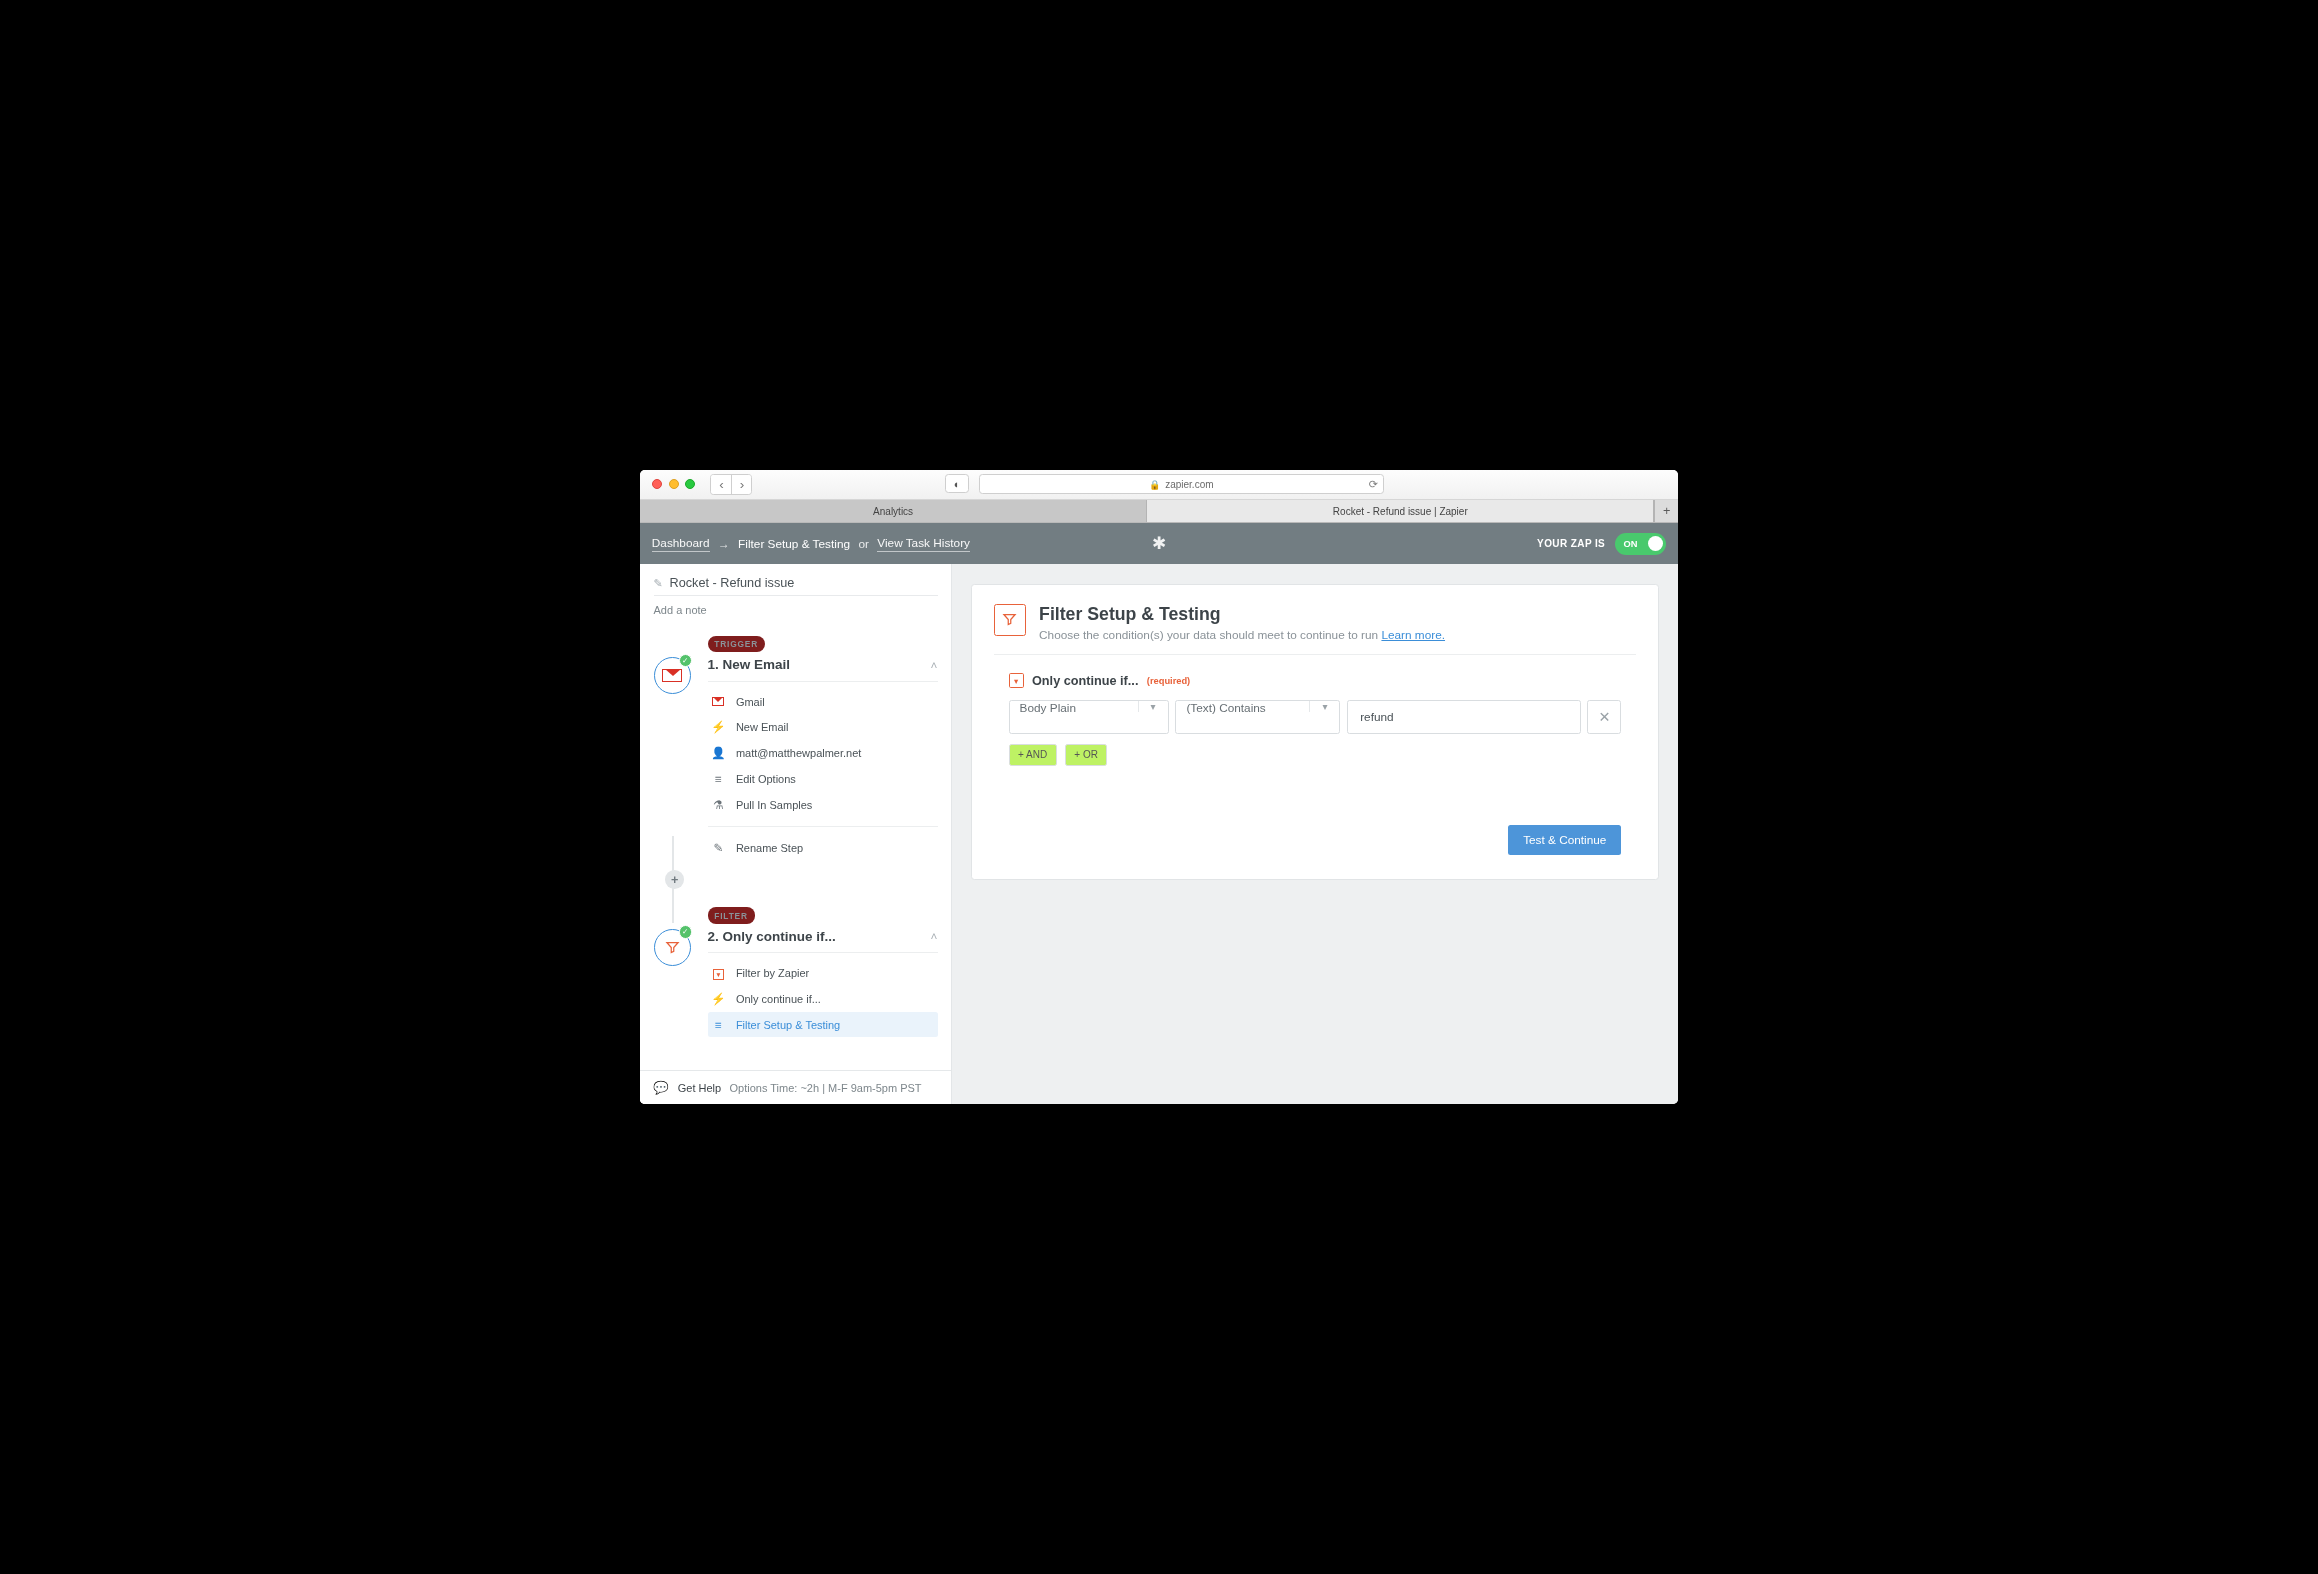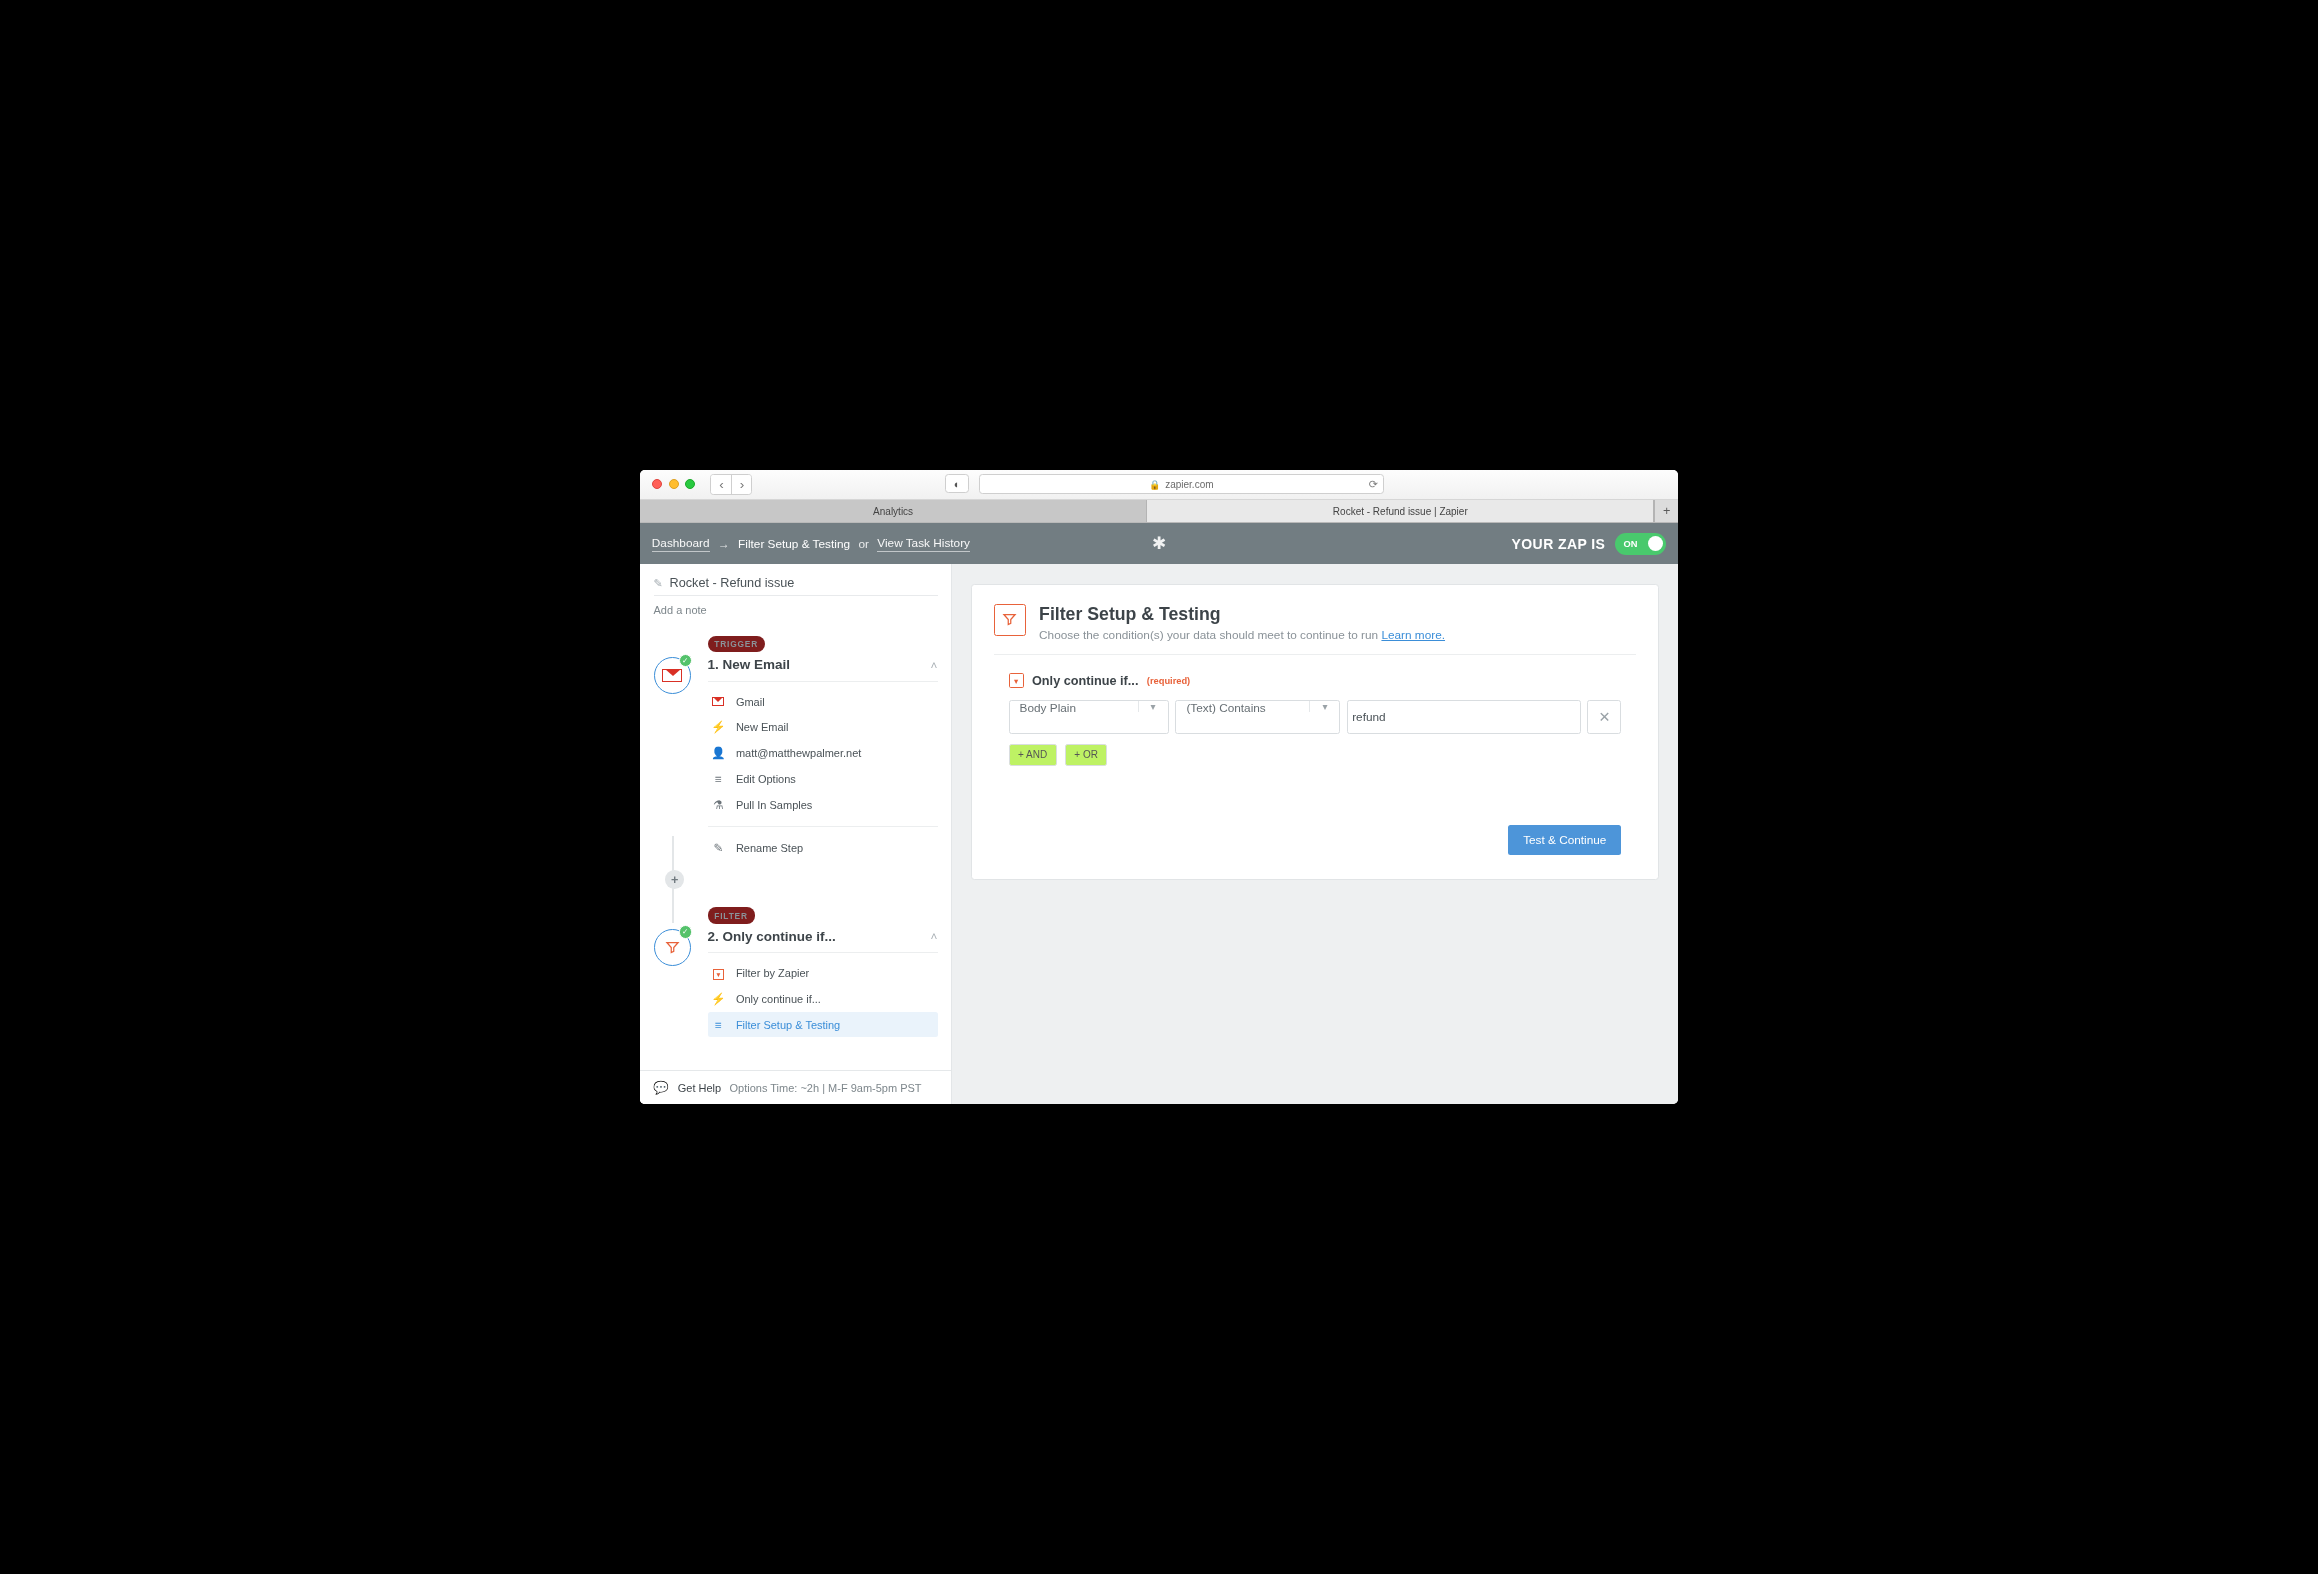--- a/index.html
+++ b/index.html
@@ -47,21 +47,21 @@
   .tab.active{background:#e9e9e9;}
   .tabplus{width:23.6px;display:flex;align-items:center;justify-content:center;color:#5a5a5a;background:#dcdcdc;border-left:0.8px solid #b4b4b4;font-size:12.7px;}
   
   .appheader{height:41px;background:#727d82;display:flex;align-items:center;color:#fff;padding:0 11.8px;position:relative;}
   .bc{display:flex;align-items:center;gap:8.4px;font-size:11.8px;}
   .bc .link{opacity:.95;border-bottom:0.8px solid rgba(255,255,255,.6);padding-bottom:0.8px;}
   .bc .arrow{opacity:.8;}
   .bc .or{opacity:.85;}
   .centerlogo{position:absolute;left:50%;transform:translateX(-50%);color:#fff;font-size:17px;opacity:.9;}
   .zapstatus{margin-left:auto;display:flex;align-items:center;gap:10px;}
-  .zapstatus .lbl{font-weight:600;letter-spacing:0.4px;font-size:14px;}
+  .zapstatus .lbl{font-weight:600;letter-spacing:0.4px;font-size:10px;}
   .toggle{width:51px;height:22px;background:#49c96d;border-radius:11px;display:flex;align-items:center;padding:0 3.4px;position:relative;color:#fff;font-weight:700;font-size:9.3px;}
   .toggle .knob{width:15px;height:15px;background:#fff;border-radius:50%;margin-left:auto;}
   .toggle .on{position:absolute;left:8.4px;}
   
   .appbody{display:flex;height:540px;background:#eef0f1;}
   .leftcol{width:312px;background:#fff;border-right:0.8px solid #e3e6e8;display:flex;flex-direction:column;overflow:hidden;}
   .zaptitlebar{padding:11.8px 13.5px 6.8px 13.5px;}
   .zaptitle{display:flex;align-items:center;gap:6.8px;color:#4a5257;font-size:12.7px;padding-bottom:5px;border-bottom:0.8px solid #e8eaec;}
   .pencil{color:#a6aeb3;font-size:11px;}
   .addnote{color:#7d868b;font-size:11px;padding:8.4px 0 3.4px 0;}
@@ -102,21 +102,21 @@
   .fbhead{display:flex;align-items:center;gap:8.4px;margin-bottom:11.8px;}
   .fbhead .sqicon{width:15px;height:15px;border:1px solid #e8623a;display:flex;align-items:center;justify-content:center;color:#e8623a;font-size:8.4px;border-radius:1.7px;}
   .fbhead .fbtitle{font-weight:700;font-size:12.7px;color:#3d4449;}
   .fbhead .req{color:#e8623a;font-size:9.3px;font-weight:600;}
   .condrow{display:flex;gap:6.8px;margin-bottom:10px;}
   .selbox{border:0.8px solid #d9dde0;border-radius:2.5px;height:34px;display:flex;align-items:flex-start;background:#fff;}
   .selbox .selval{flex:1;padding:0 10px;color:#676f74;font-size:11.8px;}
   .selbox .selarr{width:30px;border-left:0.8px solid #e5e8ea;display:flex;align-items:center;justify-content:center;color:#9aa2a7;font-size:10px;}
   .sel-field{width:160px;}
   .sel-cond{width:165px;}
-  .valinput{flex:1;border:0.8px solid #d9dde0;border-radius:2.5px;height:34px;padding:0 4px;font-size:11.8px;color:#4a5257;}
+  .valinput{flex:1;border:0.8px solid #d9dde0;border-radius:2.5px;height:34px;padding:0 12px;font-size:11.8px;color:#4a5257;}
   .removebtn{width:34px;height:34px;border:0.8px solid #d9dde0;border-radius:2.5px;background:#fff;display:flex;align-items:center;justify-content:center;color:#9aa2a7;font-size:14.3px;}
   .logicbtns{display:flex;gap:8.4px;margin-top:3.4px;}
   .lbtn{border:0.8px solid #d9dde0;border-radius:2.5px;padding:4.2px 8.4px;font-size:10px;color:#555;background:#bef264;}
   .cardfoot{display:flex;justify-content:flex-end;margin-top:59px;}
   .primarybtn{background:#4d95d9;color:#fff;font-size:11.8px;font-weight:500;padding:8.4px 15px;border-radius:2.5px;border:none;}
   
   .footerbar{height:34px;background:#fff;border-top:0.8px solid #e5e8ea;display:flex;align-items:center;padding:0 13.5px;gap:8.4px;color:#7d868b;font-size:11px;}
   .chaticon{font-size:12.7px;color:#5a6268;}
   .gethelp{color:#3d4449;font-weight:500;}
   svg.funnelsvg{width:15px;height:15px;}

